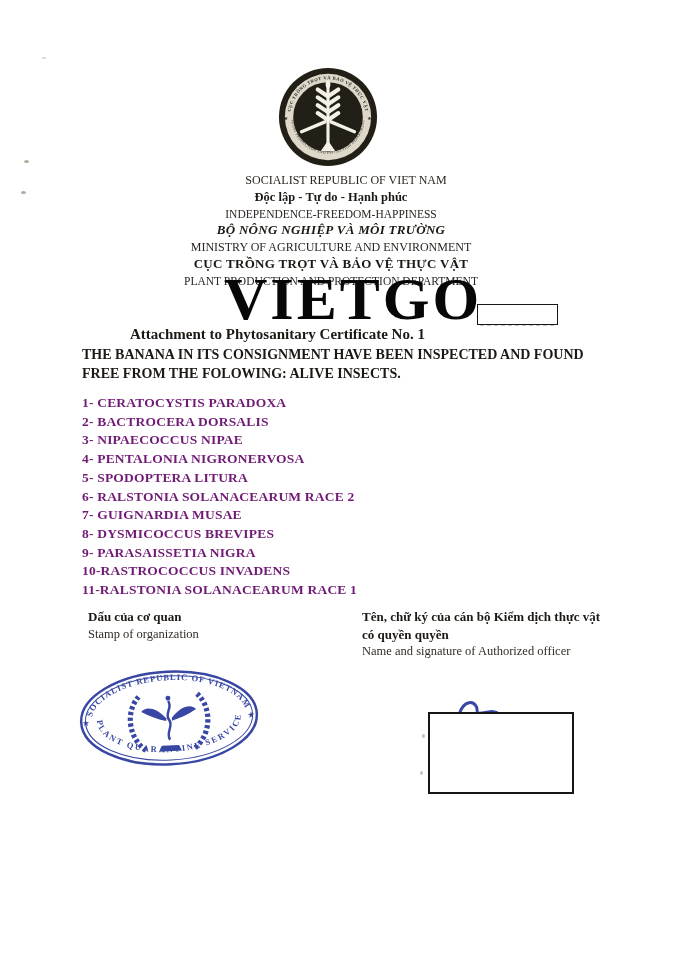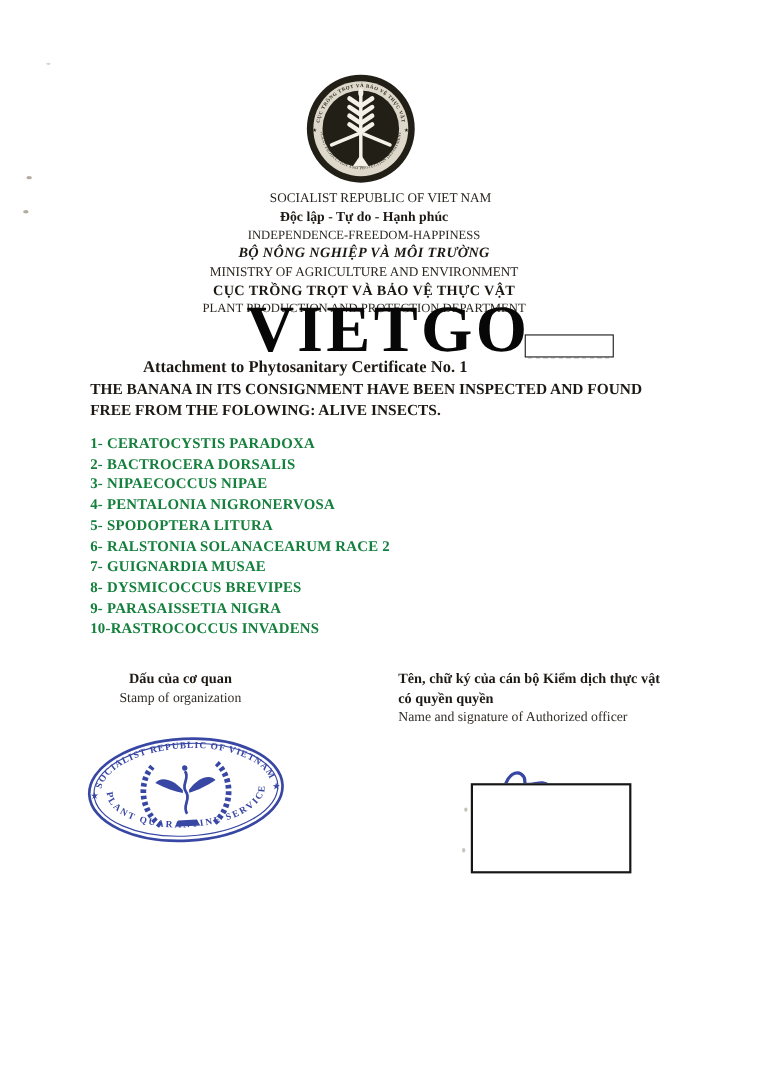--- a/index.html
+++ b/index.html
@@ -29,24 +29,24 @@
   .watermark{left:224px;top:268px;font-size:60px;font-weight:bold;letter-spacing:3px;
     color:#070707;z-index:6;line-height:62px;}
   
   .redact{background:#ffffff;border:1.5px solid #161616;z-index:5;}
   .redact.small{left:477px;top:304px;width:79px;height:19px;}
   .redact.big{left:428px;top:712px;width:142px;height:78px;border-width:2px;}
   
   .notice{left:82px;top:345px;font-size:14px;font-weight:bold;color:#1c1813;line-height:19px;z-index:1;}
   .notice div{white-space:nowrap;}
   
-  .list{left:82px;top:394px;font-size:13.5px;font-weight:bold;color:#15803d;z-index:1;}
+  .list{left:82px;top:394px;font-size:13.5px;font-weight:bold;color:#701a75;z-index:1;}
   .list div{line-height:18.7px;white-space:nowrap;letter-spacing:.2px;}
   
-  .sig-left{left:88px;top:608px;width:152px;text-align:center;z-index:1;}
+  .sig-left{left:88px;top:608px;width:152px;text-align:left;z-index:1;}
   .sig-right{left:362px;top:608px;width:288px;text-align:left;z-index:1;}
   .sig-vi{font-size:13px;font-weight:bold;color:#1c1813;line-height:17.5px;}
   .sig-en{font-size:12.5px;line-height:17.5px;color:#332d26;}
   
   .seal{left:277px;top:66px;width:102px;height:102px;z-index:1;}
   .stamp{left:74px;top:666px;width:190px;height:104px;z-index:3;transform:rotate(-3deg);}
   .squiggle{left:456px;top:698px;width:46px;height:20px;z-index:4;}
   
   .speck{border-radius:50%;z-index:2;}
   .s1{left:42px;top:57px;width:4px;height:2px;background:#d9d5ca;}
@@ -114,20 +114,21 @@
     <div>1- CERATOCYSTIS PARADOXA</div>
     <div>2- BACTROCERA DORSALIS</div>
     <div>3- NIPAECOCCUS NIPAE</div>
     <div>4- PENTALONIA NIGRONERVOSA</div>
     <div>5- SPODOPTERA LITURA</div>
     <div>6- RALSTONIA SOLANACEARUM RACE 2</div>
     <div>7- GUIGNARDIA MUSAE</div>
     <div>8- DYSMICOCCUS BREVIPES</div>
     <div>9- PARASAISSETIA NIGRA</div>
     <div>10-RASTROCOCCUS INVADENS</div>
+    <div>11-RALSTONIA SOLANACEARUM RACE 1</div>
   </div>
 
   <div class="abs sig-left">
     <div class="sig-vi">Dấu của cơ quan</div>
     <div class="sig-en">Stamp of organization</div>
   </div>
   <div class="abs sig-right">
     <div class="sig-vi">Tên, chữ ký của cán bộ Kiểm dịch thực vật</div>
     <div class="sig-vi">có quyền quyền</div>
     <div class="sig-en">Name and signature of Authorized officer</div>

